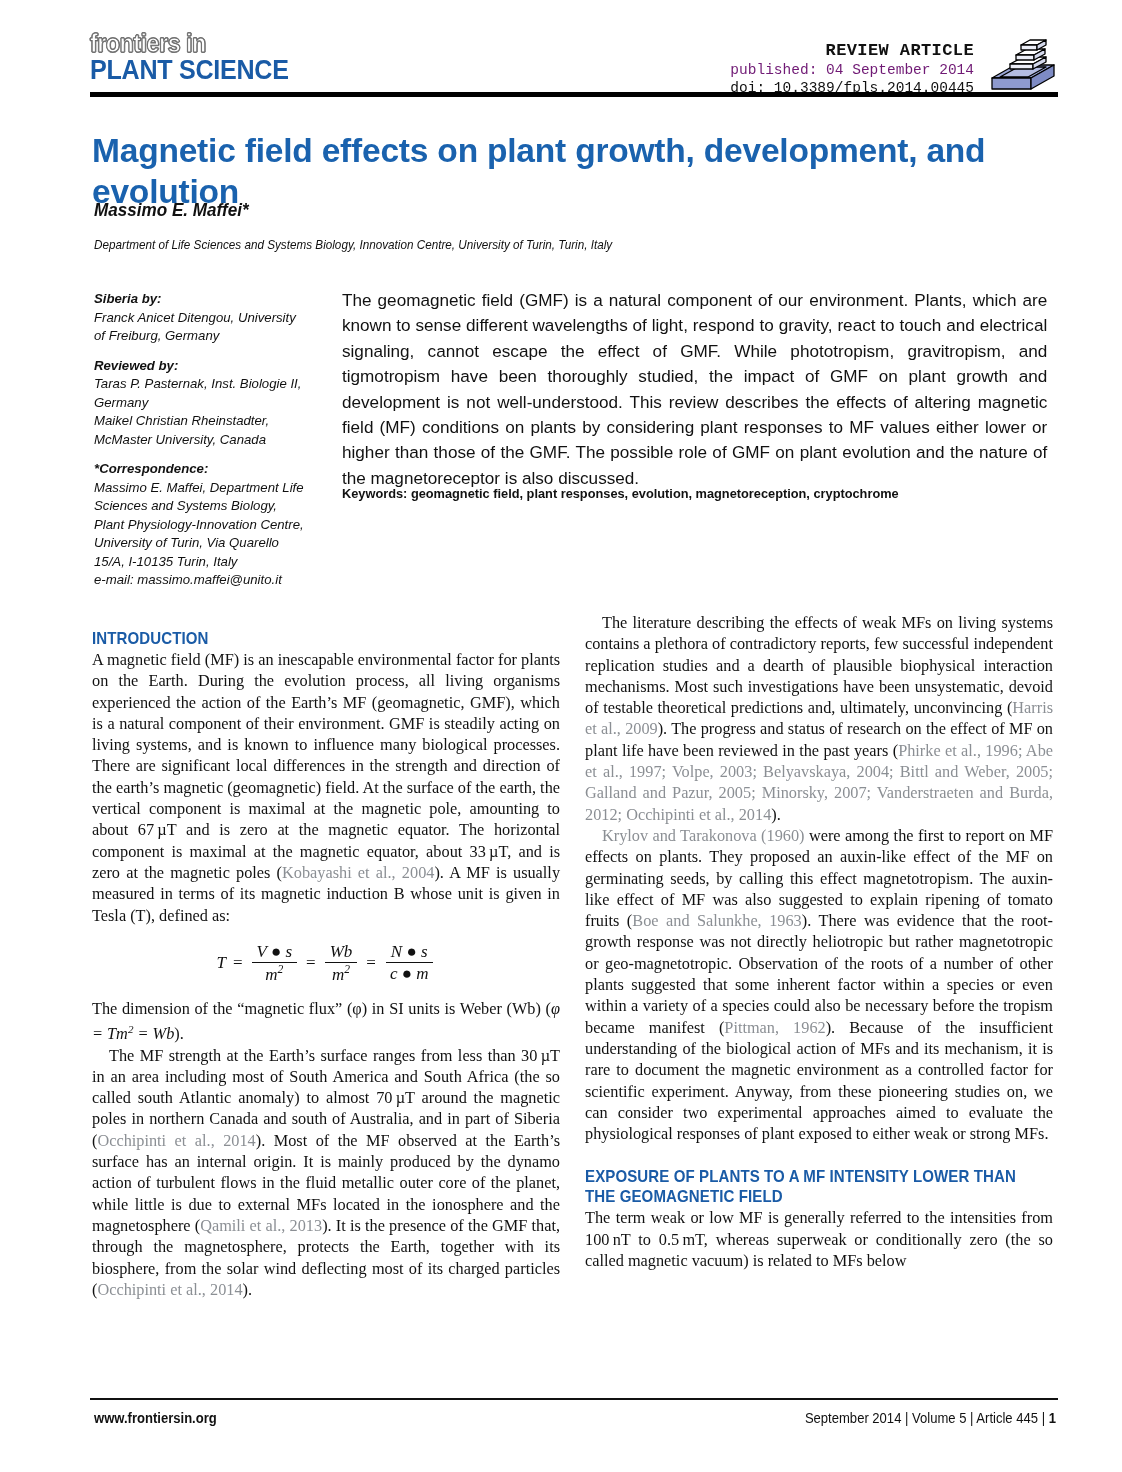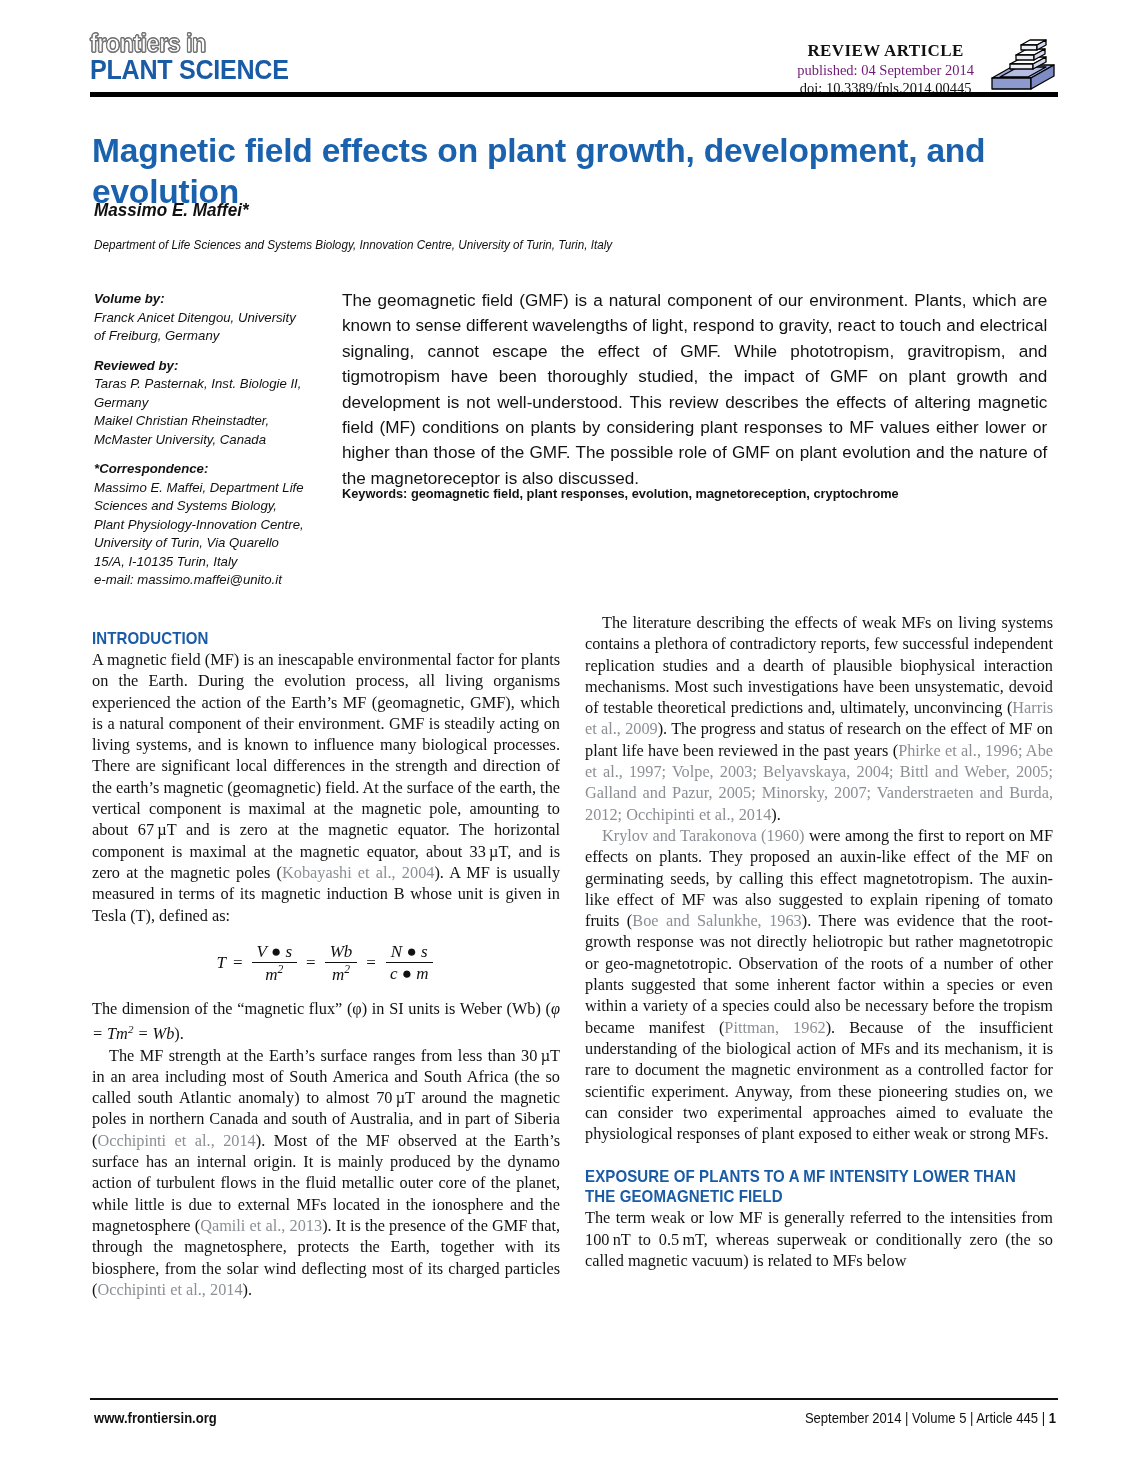--- a/index.html
+++ b/index.html
@@ -57,22 +57,22 @@
     line-height: 29px;
     letter-spacing: -0.3px;
     color: #1a5ba6;
     transform: scaleX(0.93);
     transform-origin: left center;
   }
   .header-right {
     position: absolute;
     right: 84px;
     top: 10px;
-    text-align: center;
-    font-family: Liberation Serif, serif;
+    text-align: right;
+    font-family: Liberation Mono, monospace;
   }
   .review-label {
     font-size: 17px;
     font-weight: 700;
     letter-spacing: 0.4px;
     color: #111;
     line-height: 21px;
   }
   .pub-line {
     font-size: 14.5px;
@@ -335,21 +335,21 @@
 
   <div class="rule-top"></div>
 
   <h1 class="title">Magnetic field effects on plant growth, development, and evolution</h1>
   <div class="authors">Massimo E. Maffei*</div>
   <div class="affiliation">Department of Life Sciences and Systems Biology, Innovation Centre, University of Turin, Turin, Italy</div>
 
   <div class="sidebar">
 
     <div class="sb-block">
-      <span class="sb-head sb-line">Volume by:</span>
+      <span class="sb-head sb-line">Siberia by:</span>
       <span class="sb-line">Franck Anicet Ditengou, University</span>
       <span class="sb-line">of Freiburg, Germany</span>
     </div>
 
     <div class="sb-block">
       <span class="sb-head sb-line">Reviewed by:</span>
       <span class="sb-line">Taras P. Pasternak, Inst. Biologie II,</span>
       <span class="sb-line">Germany</span>
       <span class="sb-line">Maikel Christian Rheinstadter,</span>
       <span class="sb-line">McMaster University, Canada</span>

